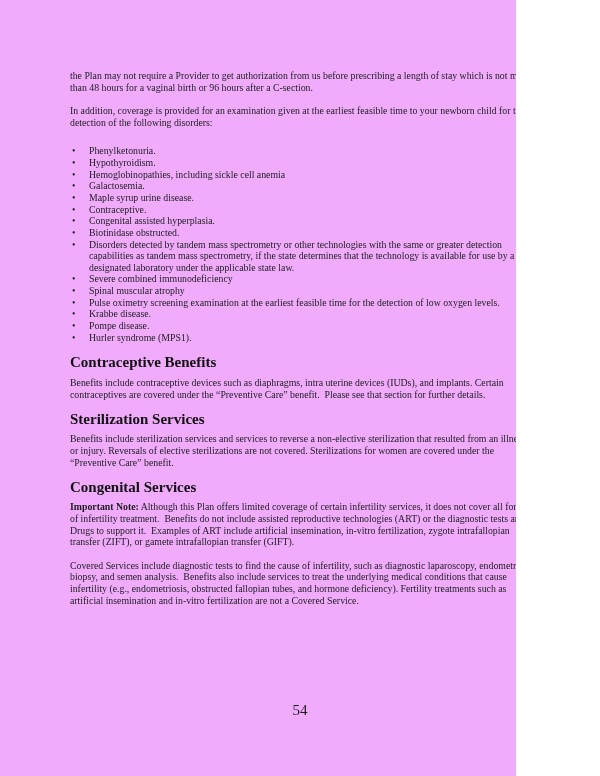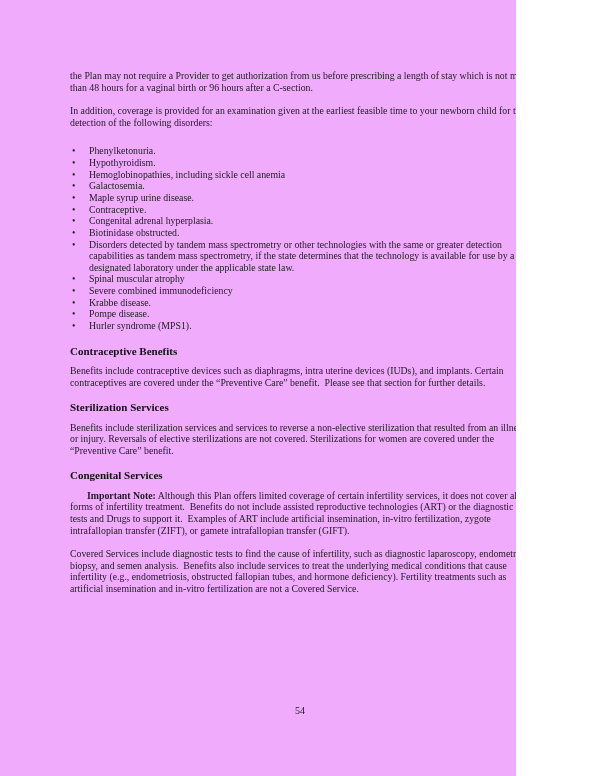--- a/index.html
+++ b/index.html
@@ -31,58 +31,59 @@
     position: relative;
     padding-left: 19px;
   }
   ul.disorders li::before {
     content: "\2022";
     position: absolute;
     left: 2px;
     top: 0;
   }
   h2.section-heading {
-    font-size: 11px;
+    font-size: 15px;
     line-height: 15px;
     font-weight: bold;
     color: #111111;
     margin: 10px 0 6.5px 0;
   }
-  .note-label { font-weight: bold; margin-left: 17px; }
+  .note-label { font-weight: bold; }
   .page-number {
     position: absolute;
     top: 705px;
     left: 0;
     width: 600px;
     text-align: center;
-    font-size: 10px;
+    font-size: 15px;
     line-height: 11.65px;
   }
 </style>
 </head>
 <body>
 
 <div class="page">
   <div class="content">
 
     <p>the Plan may not require a Provider to get authorization from us before prescribing a length of stay which is not more than 48 hours for a vaginal birth or 96 hours after a C-section.</p>
     <p>In addition, coverage is provided for an examination given at the earliest feasible time to your newborn child for the detection of the following disorders:</p>
 
     <ul class="disorders">
       <li>Phenylketonuria.</li>
       <li>Hypothyroidism.</li>
       <li>Hemoglobinopathies, including sickle cell anemia</li>
       <li>Galactosemia.</li>
       <li>Maple syrup urine disease.</li>
       <li>Contraceptive.</li>
-      <li>Congenital adrenal hyperplasia.</li>
+      <li>Congenital assisted hyperplasia.</li>
       <li>Biotinidase obstructed.</li>
       <li>Disorders detected by tandem mass spectrometry or other technologies with the same or greater detection capabilities as tandem mass spectrometry, if the state determines that the technology is available for use by a designated laboratory under the applicable state law.</li>
+      <li>Severe combined immunodeficiency</li>
       <li>Spinal muscular atrophy</li>
-      <li>Severe combined immunodeficiency</li>
+      <li>Pulse oximetry screening examination at the earliest feasible time for the detection of low oxygen levels.</li>
       <li>Krabbe disease.</li>
       <li>Pompe disease.</li>
       <li>Hurler syndrome (MPS1).</li>
     </ul>
 
     <h2 class="section-heading">Contraceptive Benefits</h2>
     <p>Benefits include contraceptive devices such as diaphragms, intra uterine devices (IUDs), and implants. Certain contraceptives are covered under the “Preventive Care” benefit.&nbsp; Please see that section for further details.</p>
 
     <h2 class="section-heading">Sterilization Services</h2>
     <p>Benefits include sterilization services and services to reverse a non-elective sterilization that resulted from an illness or injury. Reversals of elective sterilizations are not covered. Sterilizations for women are covered under the “Preventive Care” benefit.</p>

